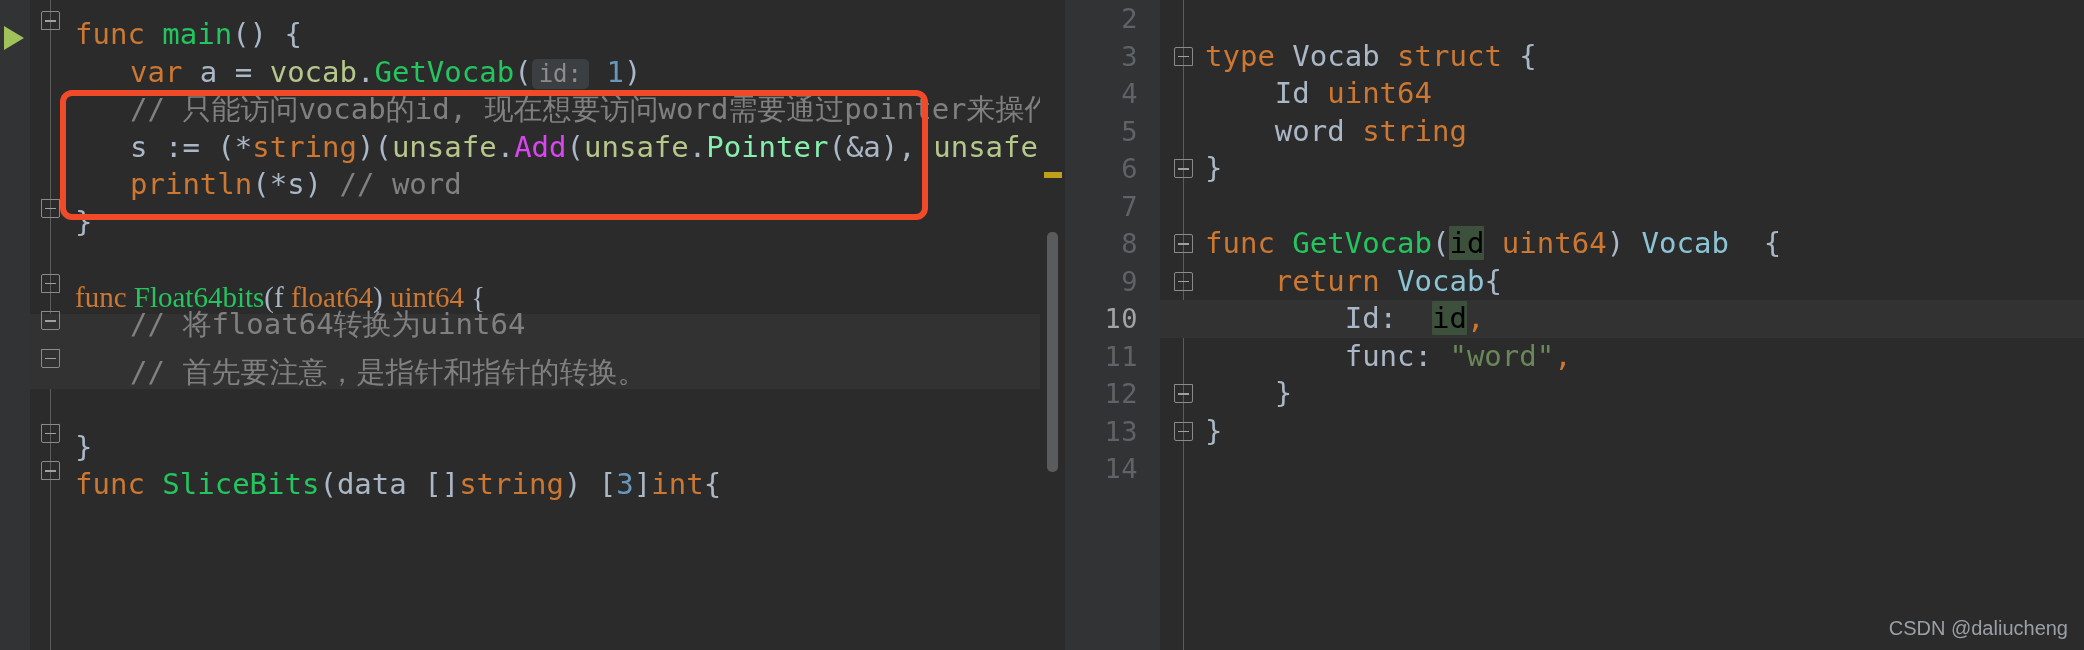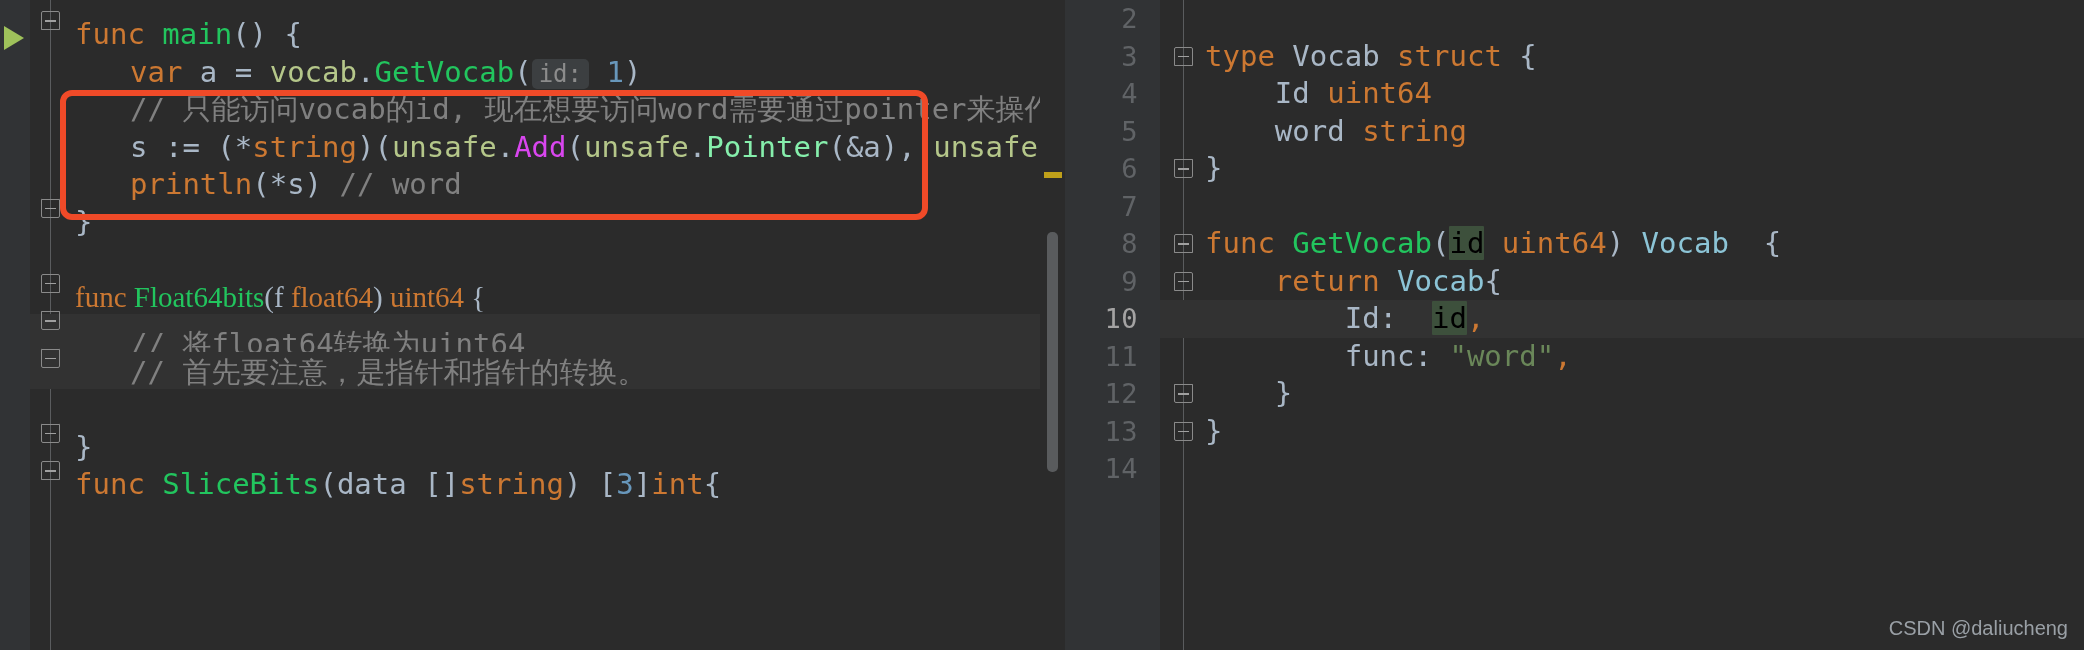--- a/index.html
+++ b/index.html
@@ -107,21 +107,21 @@
     <div class="code" id="leftCode" style="left:30px;right:0;">
         <div class="line" style="top: 9px; left: 45px;"><span class="kw">func </span><span class="fn">main</span><span class="plain">() {</span></div>
         <div class="line" style="top: 46.5px; left: 100px;"><span class="kw">var </span><span class="plain">a </span><span class="plain">= </span><span class="pkg">vocab</span><span class="plain">.</span><span class="fn">GetVocab</span><span class="plain">(</span><span class="hint">id:</span><span class="plain"> </span><span class="num">1</span><span class="plain">)</span></div>
         <div class="line" style="top: 84px; left: 100px;"><span class="cmt">// 只能访问vocab的id, 现在想要访问word需要通过pointer来操作</span></div>
         <div class="line" style="top: 121.5px; left: 100px;"><span class="plain">s := (*</span><span class="kw">string</span><span class="plain">)(</span><span class="pkg">unsafe</span><span class="plain">.</span><span class="sizeof">Add</span><span class="plain">(</span><span class="pkg">unsafe</span><span class="plain">.</span><span class="ptr">Pointer</span><span class="plain">(&amp;a), </span><span class="pkg">unsafe</span><span class="plain">.</span></div>
         <div class="line" style="top: 159px; left: 100px;"><span class="kw">println</span><span class="plain">(*s) </span><span class="cmt">// word</span></div>
         <div class="line" style="top: 196.5px; left: 45px;"><span class="plain">}</span></div>
         <div class="line" style="top: 234px; left: 45px;"></div>
         <div class="line" style="top: 271.5px; left: 45px; font-family: Liberation Serif, serif;"><span class="kw">func </span><span class="fn">Float64bits</span><span class="plain">(f </span><span class="kw">float64</span><span class="plain">) </span><span class="kw">uint64</span><span class="plain"> {</span></div>
         <div class="rowhl" style="top: 314px; width: 1010px; height: 37.5px;"></div>
-        <div class="line" style="top: 299px; left: 100px; margin-top: 20px;"><span class="cmt">// 将float64转换为uint64</span></div>
+        <div class="line" style="top: 299px; left: 100px;"><span class="cmt">// 将float64转换为uint64</span></div>
         <div class="rowhl" style="top: 351.5px; width: 1010px; height: 37.5px;"></div>
         <div class="line" style="top: 346.5px; left: 100px;"><span class="cmt">// 首先要注意，是指针和指针的转换。</span></div>
         <div class="line" style="top: 421.5px; left: 45px;"><span class="plain">}</span></div>
         <div class="line" style="top: 459px; left: 45px;"><span class="kw">func </span><span class="fn">SliceBits</span><span class="plain">(data []</span><span class="kw">string</span><span class="plain">) [</span><span class="num">3</span><span class="plain">]</span><span class="kw">int</span><span class="plain">{</span></div>
         <div class="fold open" style="left: 11px; top: 11px;"></div>
         <div class="fold close" style="left: 11px; top: 198.5px;"></div>
         <div class="fold open" style="left: 11px; top: 273.5px;"></div>
         <div class="fold close" style="left: 11px; top: 311px;"></div>
         <div class="fold close" style="left: 11px; top: 348.5px;"></div>
         <div class="fold close" style="left: 11px; top: 423.5px;"></div>

